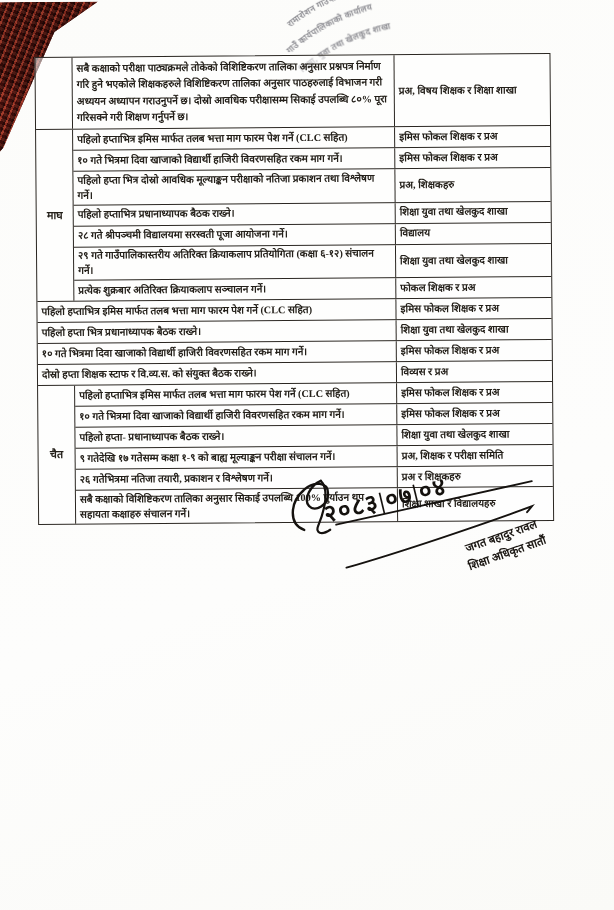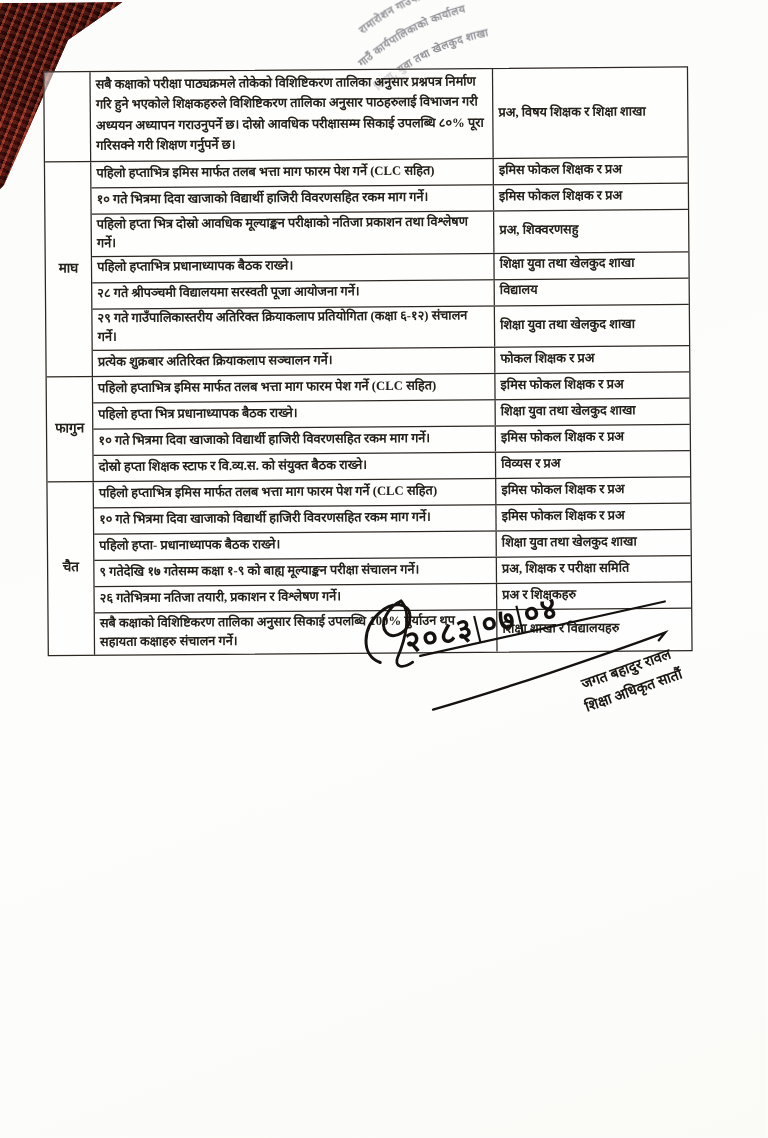--- a/index.html
+++ b/index.html
@@ -113,21 +113,21 @@
           <div class="trow">
             <div class="act">पहिलो हप्ताभित्र इमिस मार्फत तलब भत्ता माग फारम पेश गर्ने (CLC सहित)</div>
             <div class="resp">इमिस फोकल शिक्षक र प्रअ</div>
           </div>
           <div class="trow">
             <div class="act">१० गते भित्रमा दिवा खाजाको विद्यार्थी हाजिरी विवरणसहित रकम माग गर्ने।</div>
             <div class="resp">इमिस फोकल शिक्षक र प्रअ</div>
           </div>
           <div class="trow">
             <div class="act">पहिलो हप्ता भित्र दोस्रो आवधिक मूल्याङ्कन परीक्षाको नतिजा प्रकाशन तथा विश्लेषण गर्ने।</div>
-            <div class="resp">प्रअ, शिक्वरणसहु</div>
+            <div class="resp">प्रअ, शिक्षकहरु</div>
           </div>
           <div class="trow">
             <div class="act">पहिलो हप्ताभित्र प्रधानाध्यापक बैठक राख्ने।</div>
             <div class="resp">शिक्षा युवा तथा खेलकुद शाखा</div>
           </div>
           <div class="trow">
             <div class="act">२८ गते श्रीपञ्चमी विद्यालयमा सरस्वती पूजा आयोजना गर्ने।</div>
             <div class="resp">विद्यालय</div>
           </div>
           <div class="trow">
@@ -135,21 +135,20 @@
             <div class="resp">शिक्षा युवा तथा खेलकुद शाखा</div>
           </div>
           <div class="trow">
             <div class="act">प्रत्येक शुक्रबार अतिरिक्त क्रियाकलाप सञ्चालन गर्ने।</div>
             <div class="resp">फोकल शिक्षक र प्रअ</div>
           </div>
         </div>
       </div>
 
       <div class="tsection">
-        <div class="mcell">फागुन</div>
         <div class="rows">
           <div class="trow">
             <div class="act">पहिलो हप्ताभित्र इमिस मार्फत तलब भत्ता माग फारम पेश गर्ने (CLC सहित)</div>
             <div class="resp">इमिस फोकल शिक्षक र प्रअ</div>
           </div>
           <div class="trow">
             <div class="act">पहिलो हप्ता भित्र प्रधानाध्यापक बैठक राख्ने।</div>
             <div class="resp">शिक्षा युवा तथा खेलकुद शाखा</div>
           </div>
           <div class="trow">

